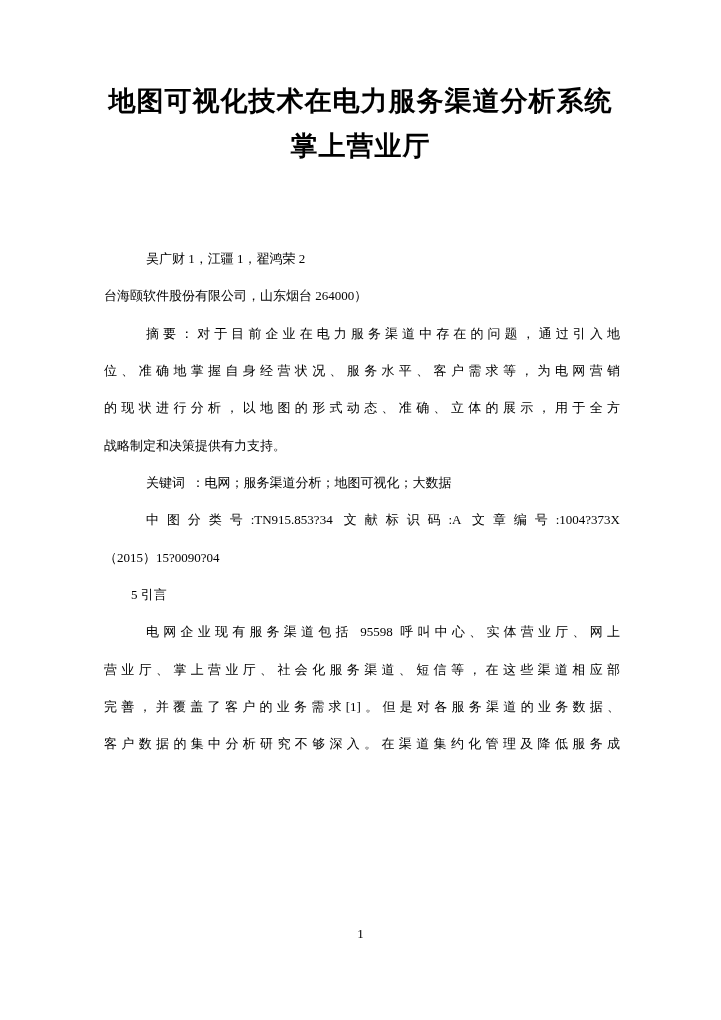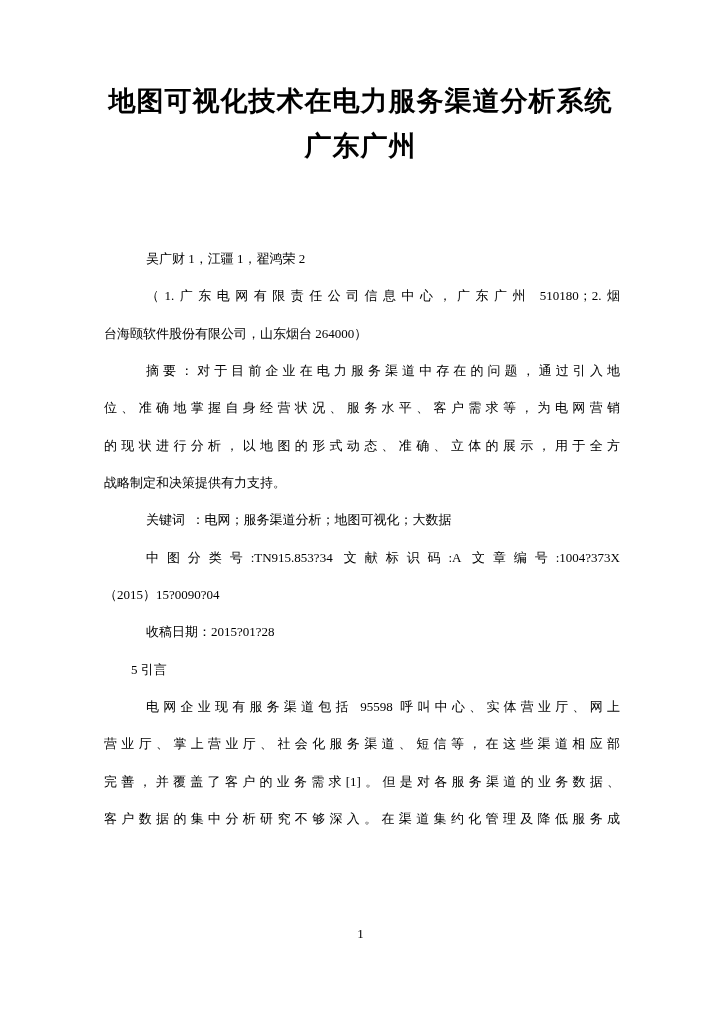--- a/index.html
+++ b/index.html
@@ -60,35 +60,33 @@
     line-height: 15px;
   }
 </style>
 </head>
 <body>
 
 <div class="page">
 
   <div class="title-block">
     <div>地图可视化技术在电力服务渠道分析系统</div>
-    <div>广东广州</div>
+    <div>掌上营业厅</div>
   </div>
 
   <div class="body-lines">
     <div class="line indent">吴广财 1，江疆 1，翟鸿荣 2</div>
-    <div class="line indent fill">（1.广东电网有限责任公司信息中心，广东广州 510180；2.烟</div>
     <div class="line">台海颐软件股份有限公司，山东烟台 264000）</div>
     <div class="line indent fill">摘要：对于目前企业在电力服务渠道中存在的问题，通过引入地</div>
     <div class="line fill">位、准确地掌握自身经营状况、服务水平、客户需求等，为电网营销</div>
     <div class="line fill">的现状进行分析，以地图的形式动态、准确、立体的展示，用于全方</div>
     <div class="line">战略制定和决策提供有力支持。</div>
     <div class="line indent">关键词  ：电网；服务渠道分析；地图可视化；大数据</div>
     <div class="line indent fill">中图分类号:TN915.853?34 文献标识码:A 文章编号:1004?373X</div>
     <div class="line">（2015）15?0090?04</div>
-    <div class="line indent">收稿日期：2015?01?28</div>
     <div class="line indent-sm">5 引言</div>
     <div class="line indent fill">电网企业现有服务渠道包括 95598 呼叫中心、实体营业厅、网上</div>
     <div class="line fill">营业厅、掌上营业厅、社会化服务渠道、短信等，在这些渠道相应部</div>
     <div class="line fill">完善，并覆盖了客户的业务需求[1]。但是对各服务渠道的业务数据、</div>
     <div class="line fill">客户数据的集中分析研究不够深入。在渠道集约化管理及降低服务成</div>
   </div>
 
   <div class="page-number">1</div>
 
 </div>

